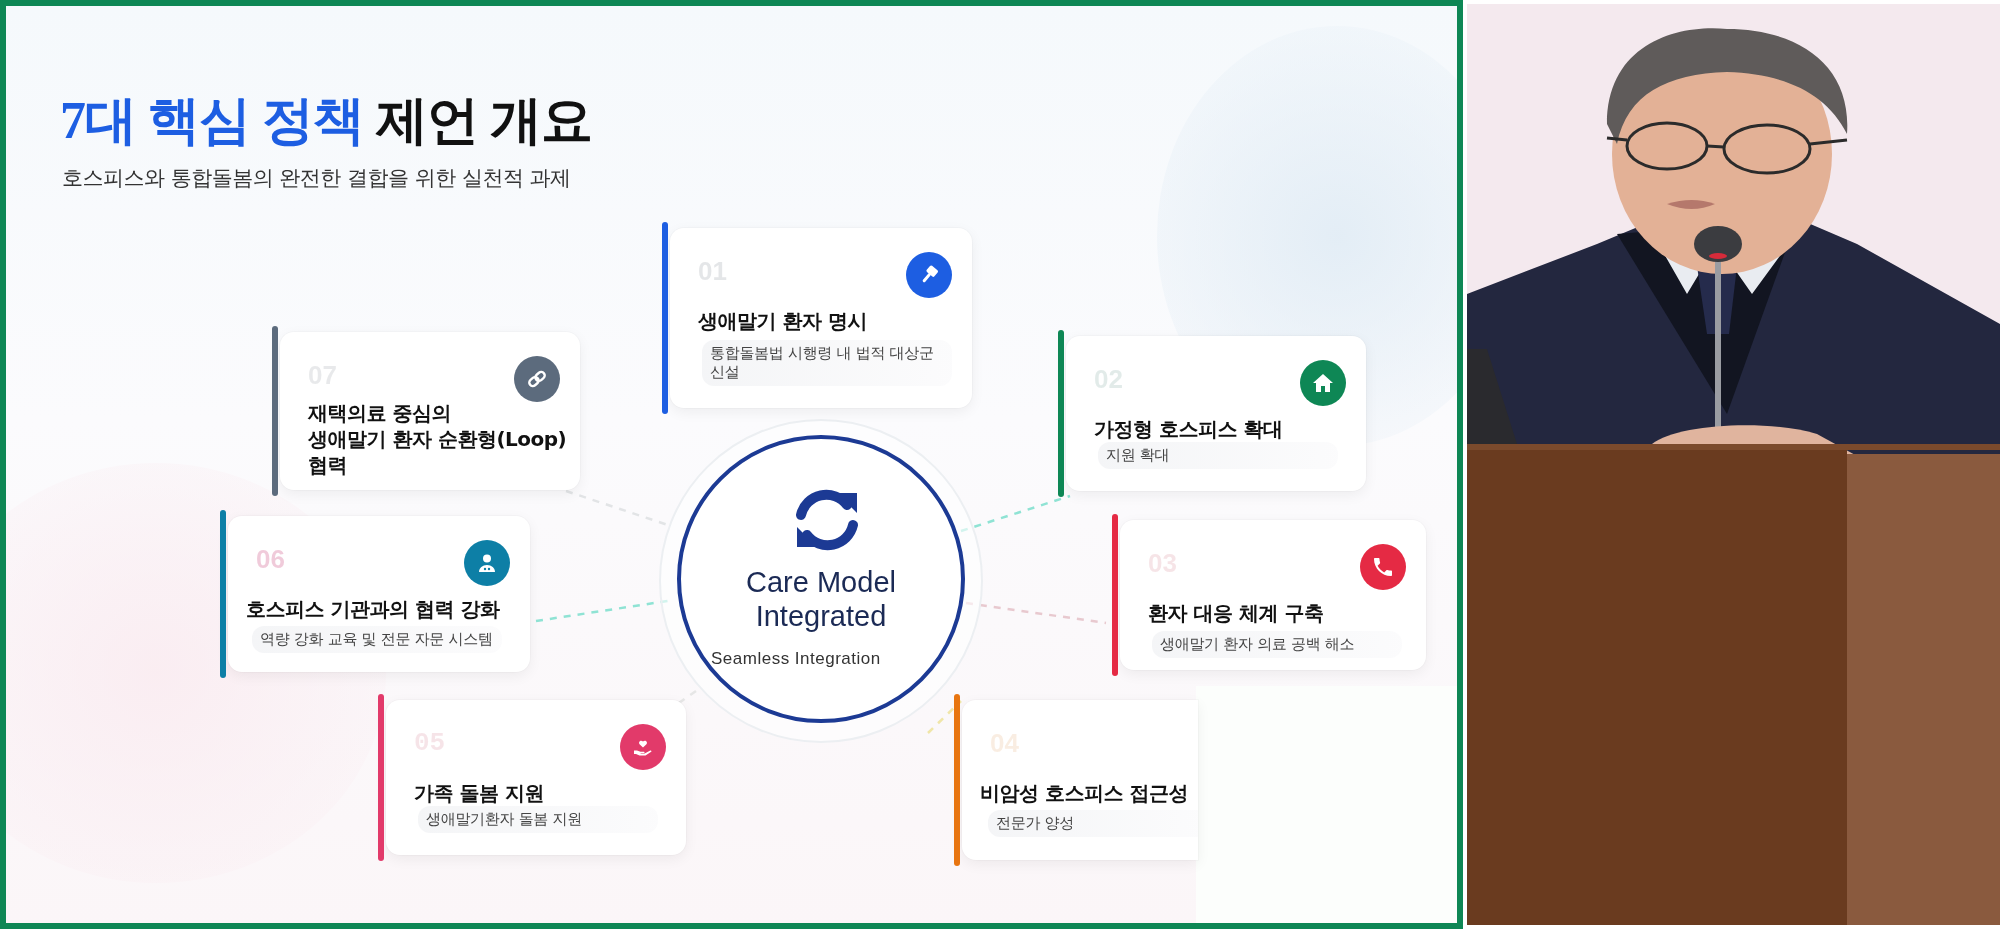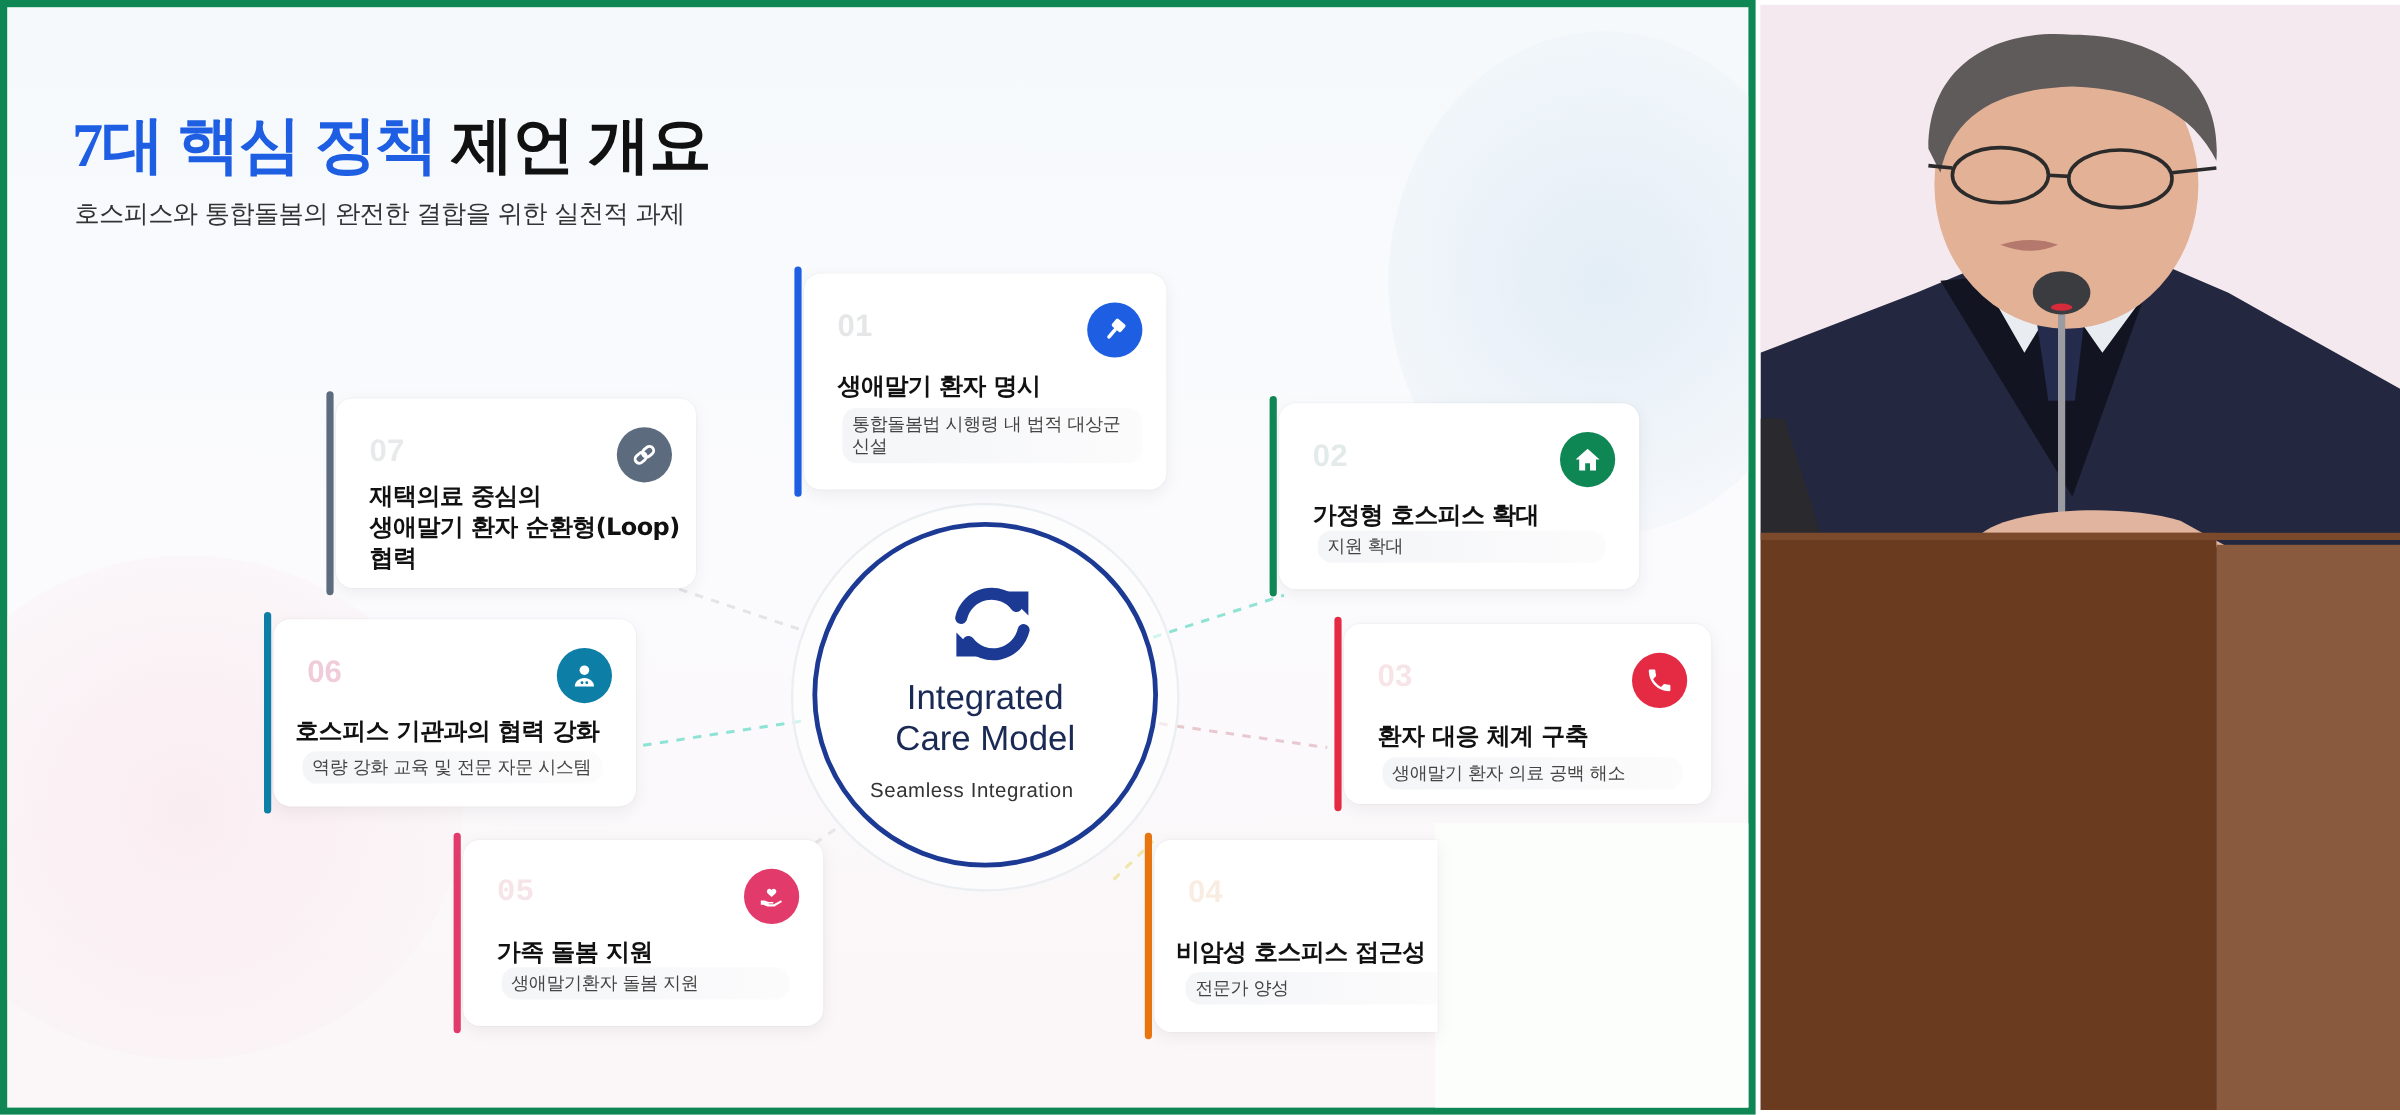--- a/index.html
+++ b/index.html
@@ -54,21 +54,21 @@
   .hub {
     position: absolute; left: 671px; top: 429px; width: 288px; height: 288px; border-radius: 50%;
     border: 4px solid #1c3a94; background: #ffffff;
   }
   .hub-icon { position: absolute; left: 110px; top: 50px; width: 72px; height: 62px; }
   .hub-title {
     position: absolute; left: 0; width: 100%; top: 126px; text-align: center;
     font-family: "Liberation Sans", sans-serif; font-size: 29px; line-height: 34px; color: #1b2a55;
   }
   .hub-sub {
-    position: absolute; left: 44px; top: 210px; font-family: "Liberation Sans", sans-serif;
+    position: absolute; left: 30px; top: 210px; font-family: "Liberation Sans", sans-serif;
     font-size: 17px; color: #333; letter-spacing: 0.5px;
   }
 
   
   .card {
     position: absolute; background: #ffffff; border-radius: 14px;
     box-shadow: 0 4px 14px rgba(0,0,0,0.06), 0 0 0 1px rgba(0,0,0,0.02);
   }
   .card .bar {
     position: absolute; left: -8px; top: -6px; bottom: -6px; width: 6px; border-radius: 3px;
@@ -128,22 +128,22 @@
   <div class="hub">
     <svg class="hub-icon" viewBox="0 0 72 62">
       <g fill="none" stroke="#1c3a94" stroke-width="10" stroke-linecap="round">
         <path d="M10 26 A26 26 0 0 1 56 16"></path>
         <path d="M62 36 A26 26 0 0 1 16 46"></path>
       </g>
       <polygon points="46,4 66,4 66,24" fill="#1c3a94"></polygon>
       <polygon points="26,58 6,58 6,38" fill="#1c3a94"></polygon>
     </svg>
     <div class="hub-title">
+      <div>Care Model</div>
       <div>Integrated</div>
-      <div>Care Model</div>
     </div>
     <div class="hub-sub">Seamless Integration</div>
   </div>
 
   <div class="card" style="left:664px;top:222px;width:302px;height:180px;">
     <div class="bar" style="background:#1d5ee2;"></div>
     <div class="num" style="color:#8a9099;">01</div>
     <div class="icon" style="background:#1d5ee2;">
       <svg viewBox="0 0 24 24">
           <g fill="#fff" transform="rotate(40 12 12)">

